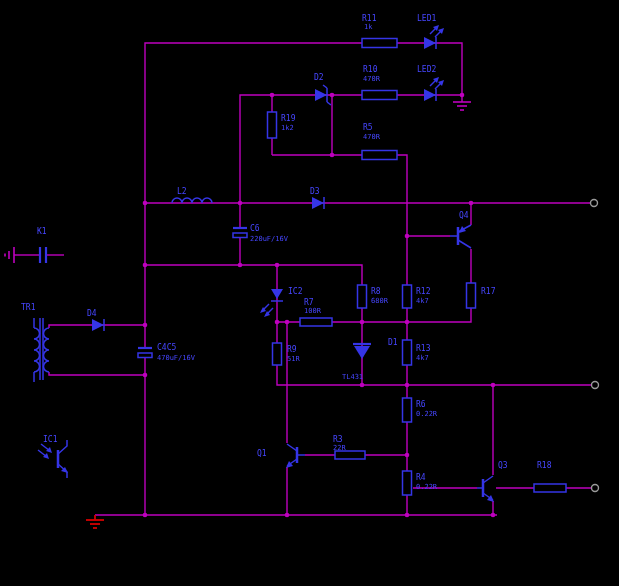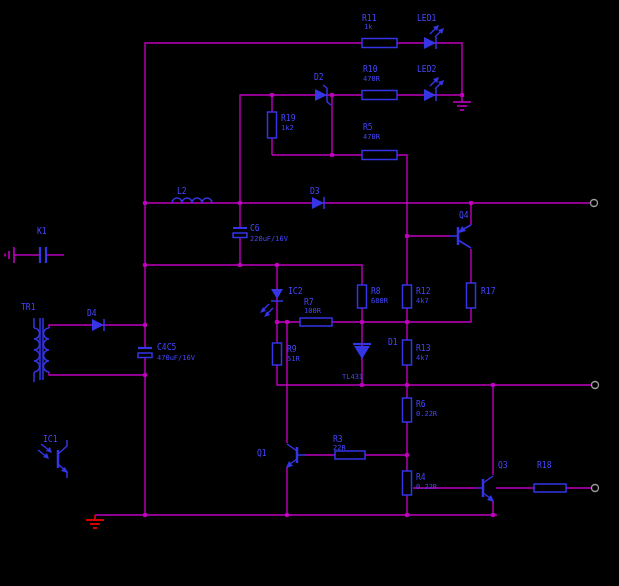--- a/index.html
+++ b/index.html
@@ -4,21 +4,21 @@
 <style>
   :root{
     --background:#000000;
     --wire:#be00be;
     --component:#3535e6;
     --label:#4646ff;
     --ground_red:#d40000;
     --terminal:#9a9a9a;
   }
   html,body{margin:0;padding:0;background:var(--background);}
-  #stage{position:relative;width:619px;height:586px;background:var(--background);overflow:hidden;border-radius:21px;}
+  #stage{position:relative;width:619px;height:586px;background:var(--background);overflow:hidden;}
   svg{position:absolute;left:0;top:0;}
   .wire{stroke:var(--wire);stroke-width:1.4;fill:none;}
   .dot{fill:var(--wire);stroke:none;}
   .sym{stroke:var(--component);stroke-width:1.5;fill:none;}
   .sym2{stroke:var(--component);stroke-width:2.2;fill:none;}
   .bar{stroke:var(--component);stroke-width:2.5;fill:none;}
   .symf{fill:var(--component);stroke:none;}
   .box{stroke:var(--component);stroke-width:1.5;fill:#000000;}
   .gnd{stroke:var(--wire);stroke-width:1.6;fill:none;}
   .gndr{stroke:var(--ground_red);stroke-width:1.8;fill:none;}

